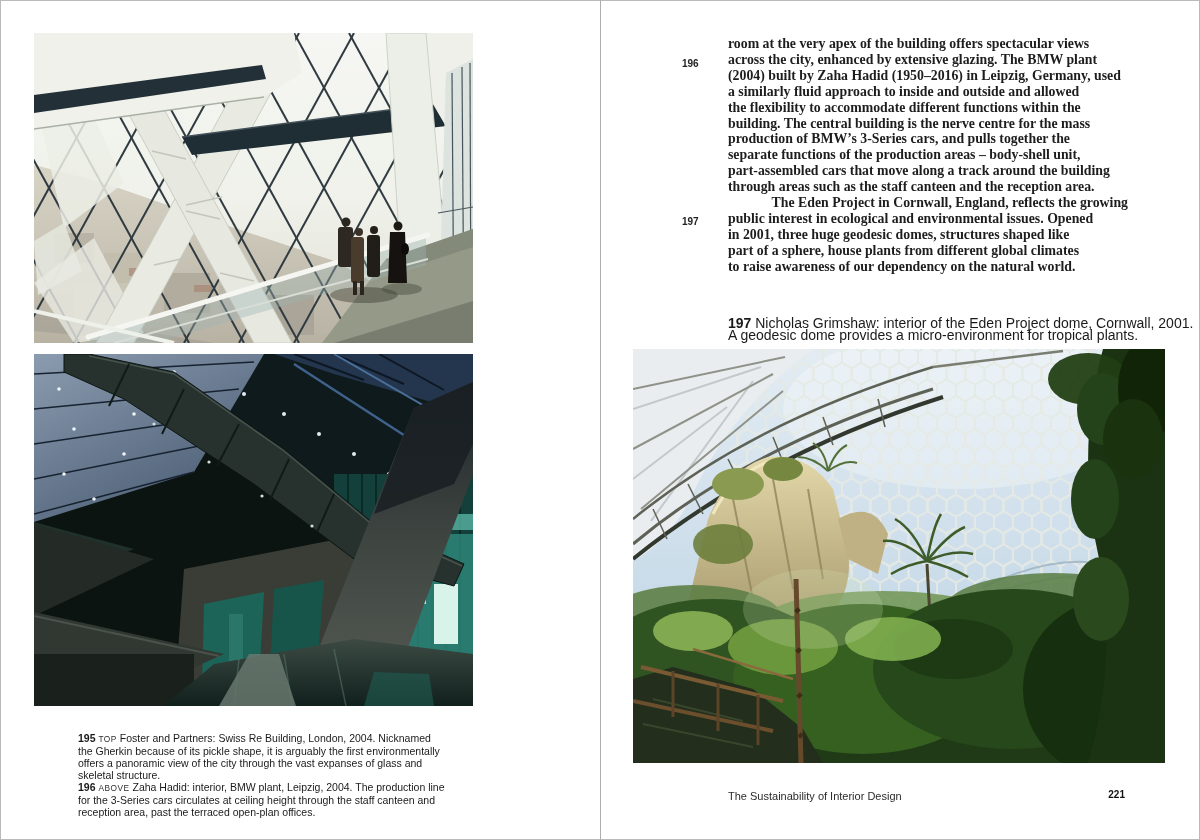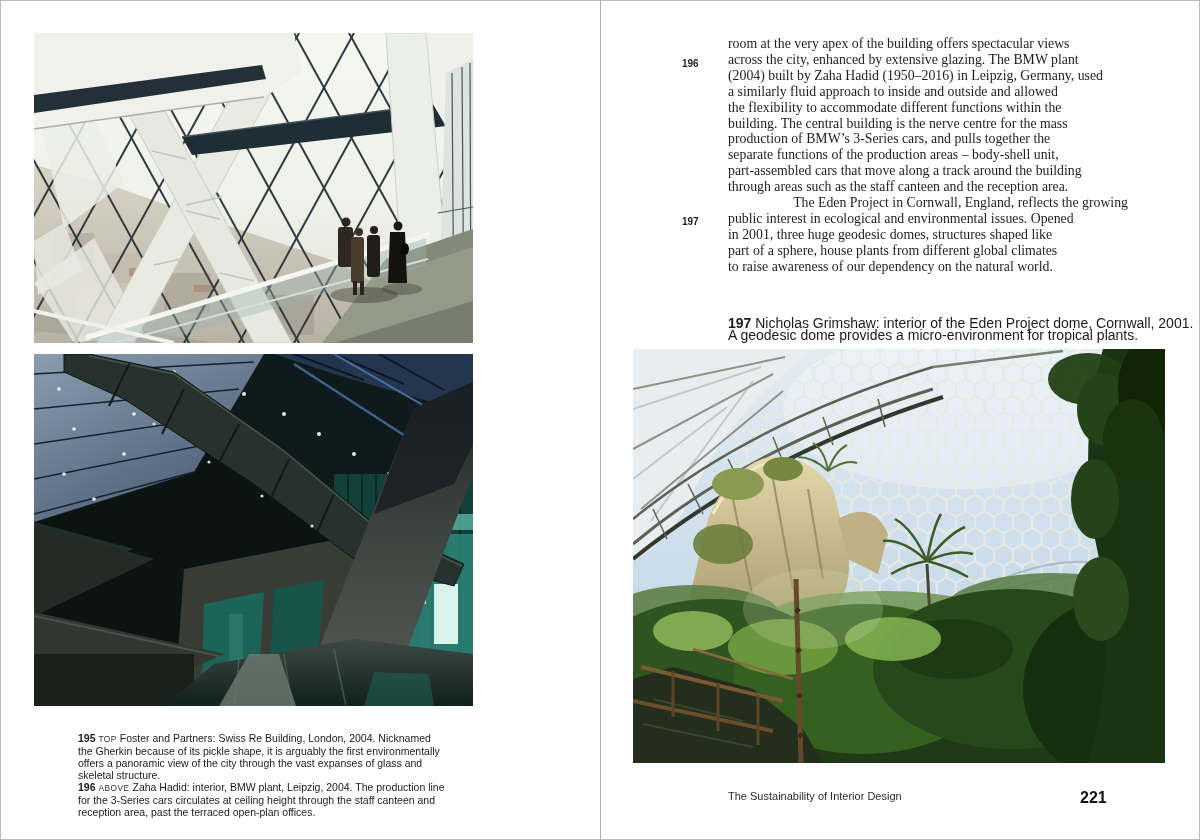--- a/index.html
+++ b/index.html
@@ -9,30 +9,30 @@
   .photo{position:absolute;}
   .photo svg{display:block;width:100%;height:100%;}
   #photo-swissre{left:34px;top:33px;width:439px;height:310px;}
   #photo-bmw{left:34px;top:354px;width:439px;height:352px;}
   #photo-eden{left:633px;top:349px;width:532px;height:414px;}
   .caps-left{position:absolute;left:78px;top:711px;width:382px;font-size:10.5px;line-height:12px;color:#1a1a1a;margin-top:21px;}
   .cap-line{white-space:nowrap;}
   .cap-num{font-weight:700;}
   .cap-label{font-size:8.3px;letter-spacing:.5px;color:#2e2e2e;}
   .body-text{position:absolute;left:728px;top:36px;width:400px;
-             font-family:"Liberation Serif",serif;font-size:13.8px;line-height:15.9px;color:#1d1d1d;}
+             font-family:"Liberation Serif",serif;font-size:13.8px;line-height:15.9px;color:#1d1d1d;font-weight:bold;}
   .body-text .line{white-space:nowrap;}
   .body-text .indent{padding-left:12px;text-align:right;}
   .margin-num{position:absolute;font-size:10px;font-weight:700;color:#222;}
   #margin-196{left:682px;top:58px;}
   #margin-197{left:682px;top:216px;}
   .caption-197{position:absolute;left:728px;top:317px;width:410px;font-size:14px;line-height:12px;color:#1a1a1a;}
   .footer-title{position:absolute;left:728px;top:790px;font-size:11px;color:#2b2b2b;text-align:center;}
-  .page-num{position:absolute;left:1080px;top:789px;width:45px;text-align:left;
-            font-size:16px;font-weight:700;color:#111;}
+  .page-num{position:absolute;left:1080px;top:789px;width:45px;text-align:right;
+            font-size:10px;font-weight:700;color:#111;}
 </style>
 </head>
 <body>
 
 <div class="spread">
   <div class="gutter"></div>
 
   <div class="photo" id="photo-swissre">
     <svg viewBox="0 0 439 310" preserveAspectRatio="none" aria-hidden="true">
       <defs>

